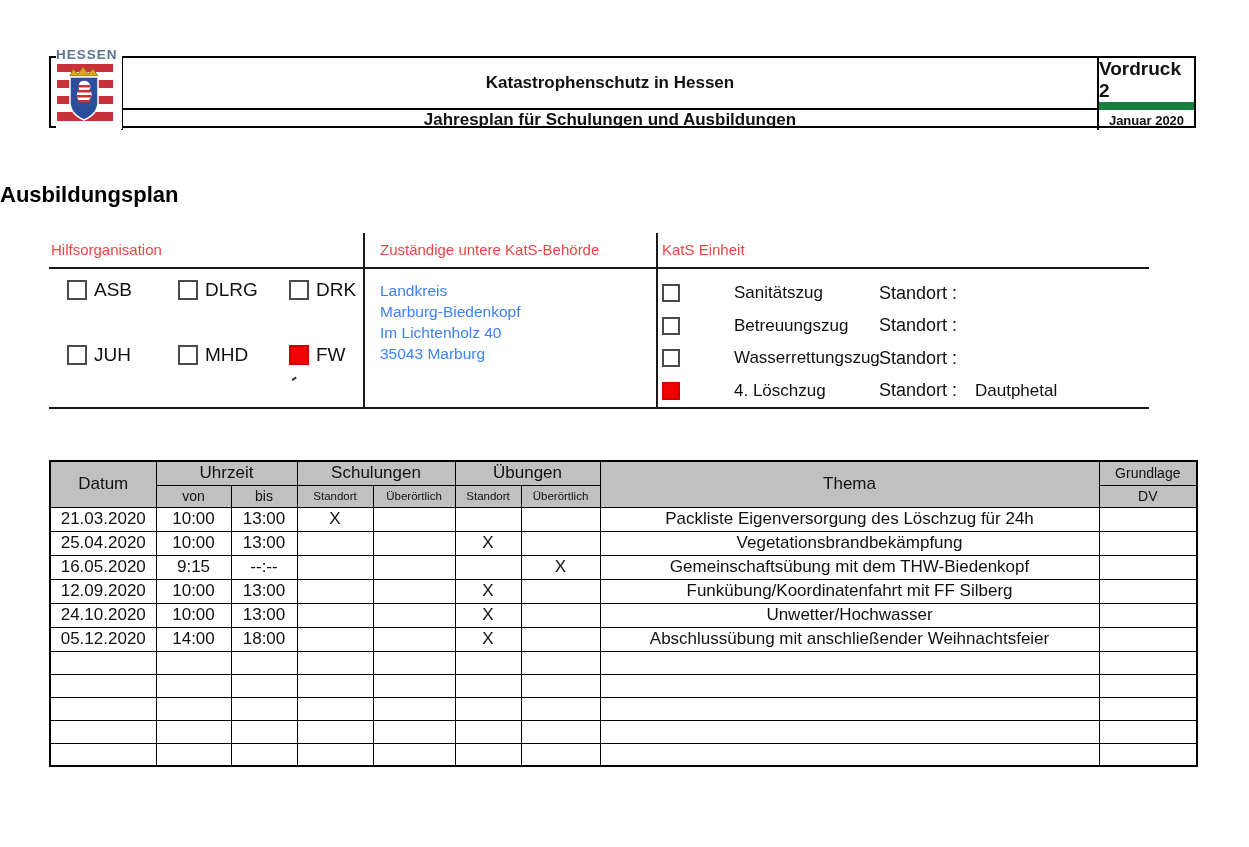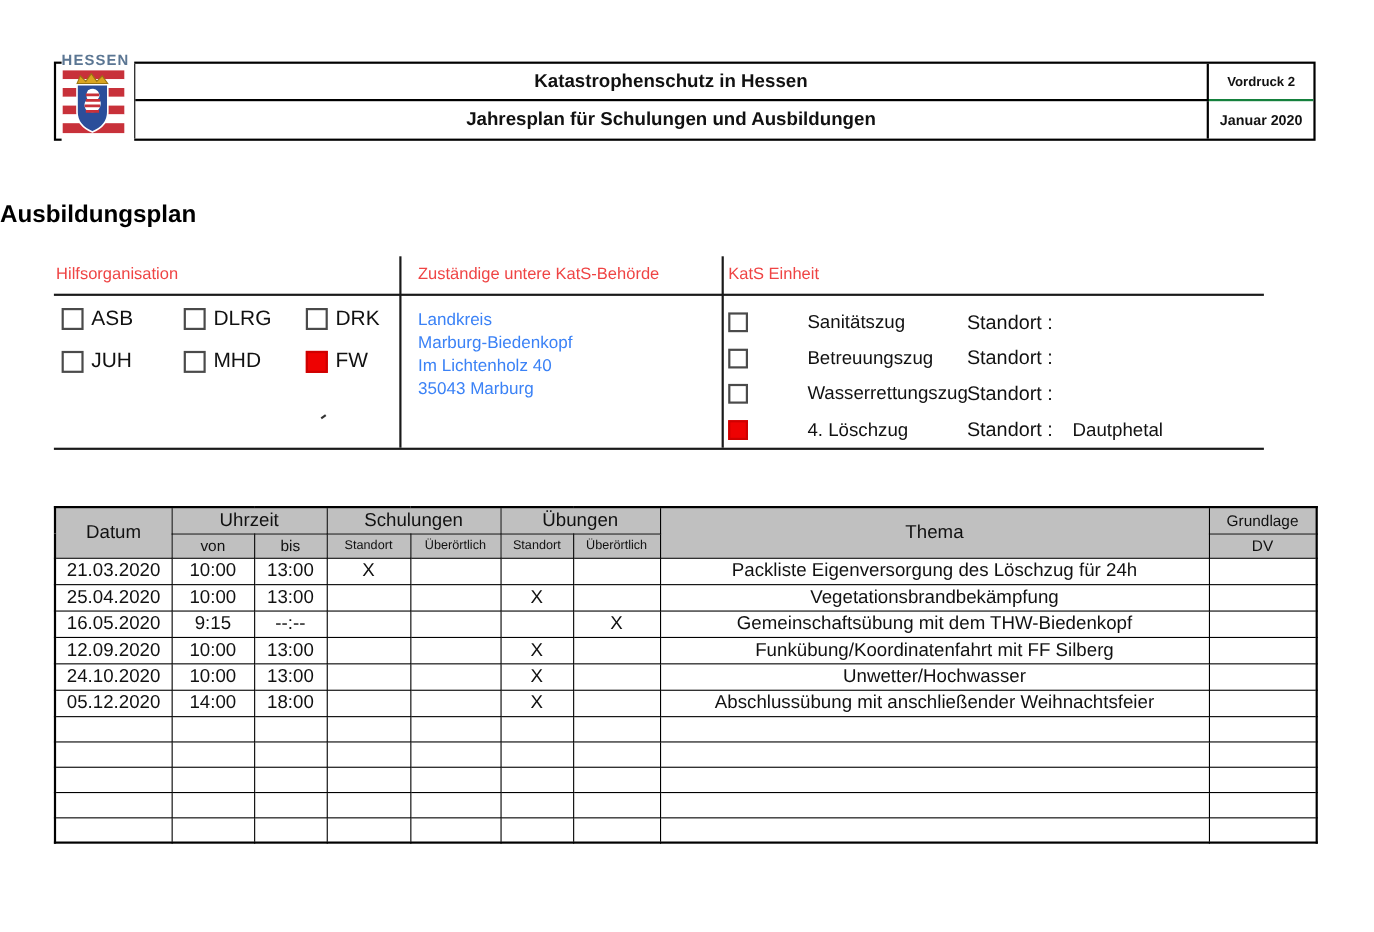--- a/index.html
+++ b/index.html
@@ -27,21 +27,21 @@
   .hdr-title1 {
     border-bottom: 2px solid #000; border-right: 2px solid #000;
     display: flex; align-items: center; justify-content: center;
     font-weight: bold; font-size: 17px;
   }
   .hdr-title2 {
     border-right: 2px solid #000;
     display: flex; align-items: center; justify-content: center;
     font-weight: bold; font-size: 17px;
   }
-  .hdr-right1 { border-bottom: 2px solid #15803d; display: flex; align-items: center; justify-content: center; font-weight: bold; font-size: 12px; }
+  .hdr-right1 { border-bottom: 8px solid #15803d; display: flex; align-items: center; justify-content: center; font-weight: bold; font-size: 19px; }
   .hdr-right2 { display: flex; align-items: center; justify-content: center; font-weight: bold; font-size: 13px; }
 
   
   .logo {
     position: absolute; left: 56px; top: 47px;
     width: 66px; height: 82px;
     background: #fff; z-index: 5;
     display: flex; flex-direction: column; 
   }
   .logo-word {
@@ -65,22 +65,22 @@
   .meta .underline { position: absolute; left: 0; top: 34px; width: 100%; border-bottom: 2px solid #1a1a1a; }
   .meta .vline { position: absolute; top: 0; bottom: 0; width: 2px; background: #1a1a1a; }
   .meta .vline.v1 { left: 314px; }
   .meta .vline.v2 { left: 607px; }
   .meta-label { position: absolute; top: 8px; font-size: 15px; color: #ef4444; }
   .meta-label.l1 { left: 2px; }
   .meta-label.l2 { left: 331px; }
   .meta-label.l3 { left: 613px; }
 
   .org-grid {
-    position: absolute; left: 7px; top: 46px;
-    display: grid; grid-template-columns: 111px 111px 92px; row-gap: 17px;
+    position: absolute; left: 18px; top: 46px;
+    display: grid; grid-template-columns: 111px 111px 92px; row-gap: 43px;
   }
   .org-opt { display: flex; align-items: center; gap: 7px; font-size: 19px; }
   .cbox {
     width: 20px; height: 20px; background: #fff;
     border: 2px solid #4a4a4a; flex: 0 0 auto; cursor: pointer;
   }
   .cbox.checked { background: var(--checked-red, #ee0202); border-color: #cf0000; }
   .stray-mark {
     position: absolute; left: 242px; top: 143px;
     width: 5px; height: 4px; border-bottom: 2px solid #333;

